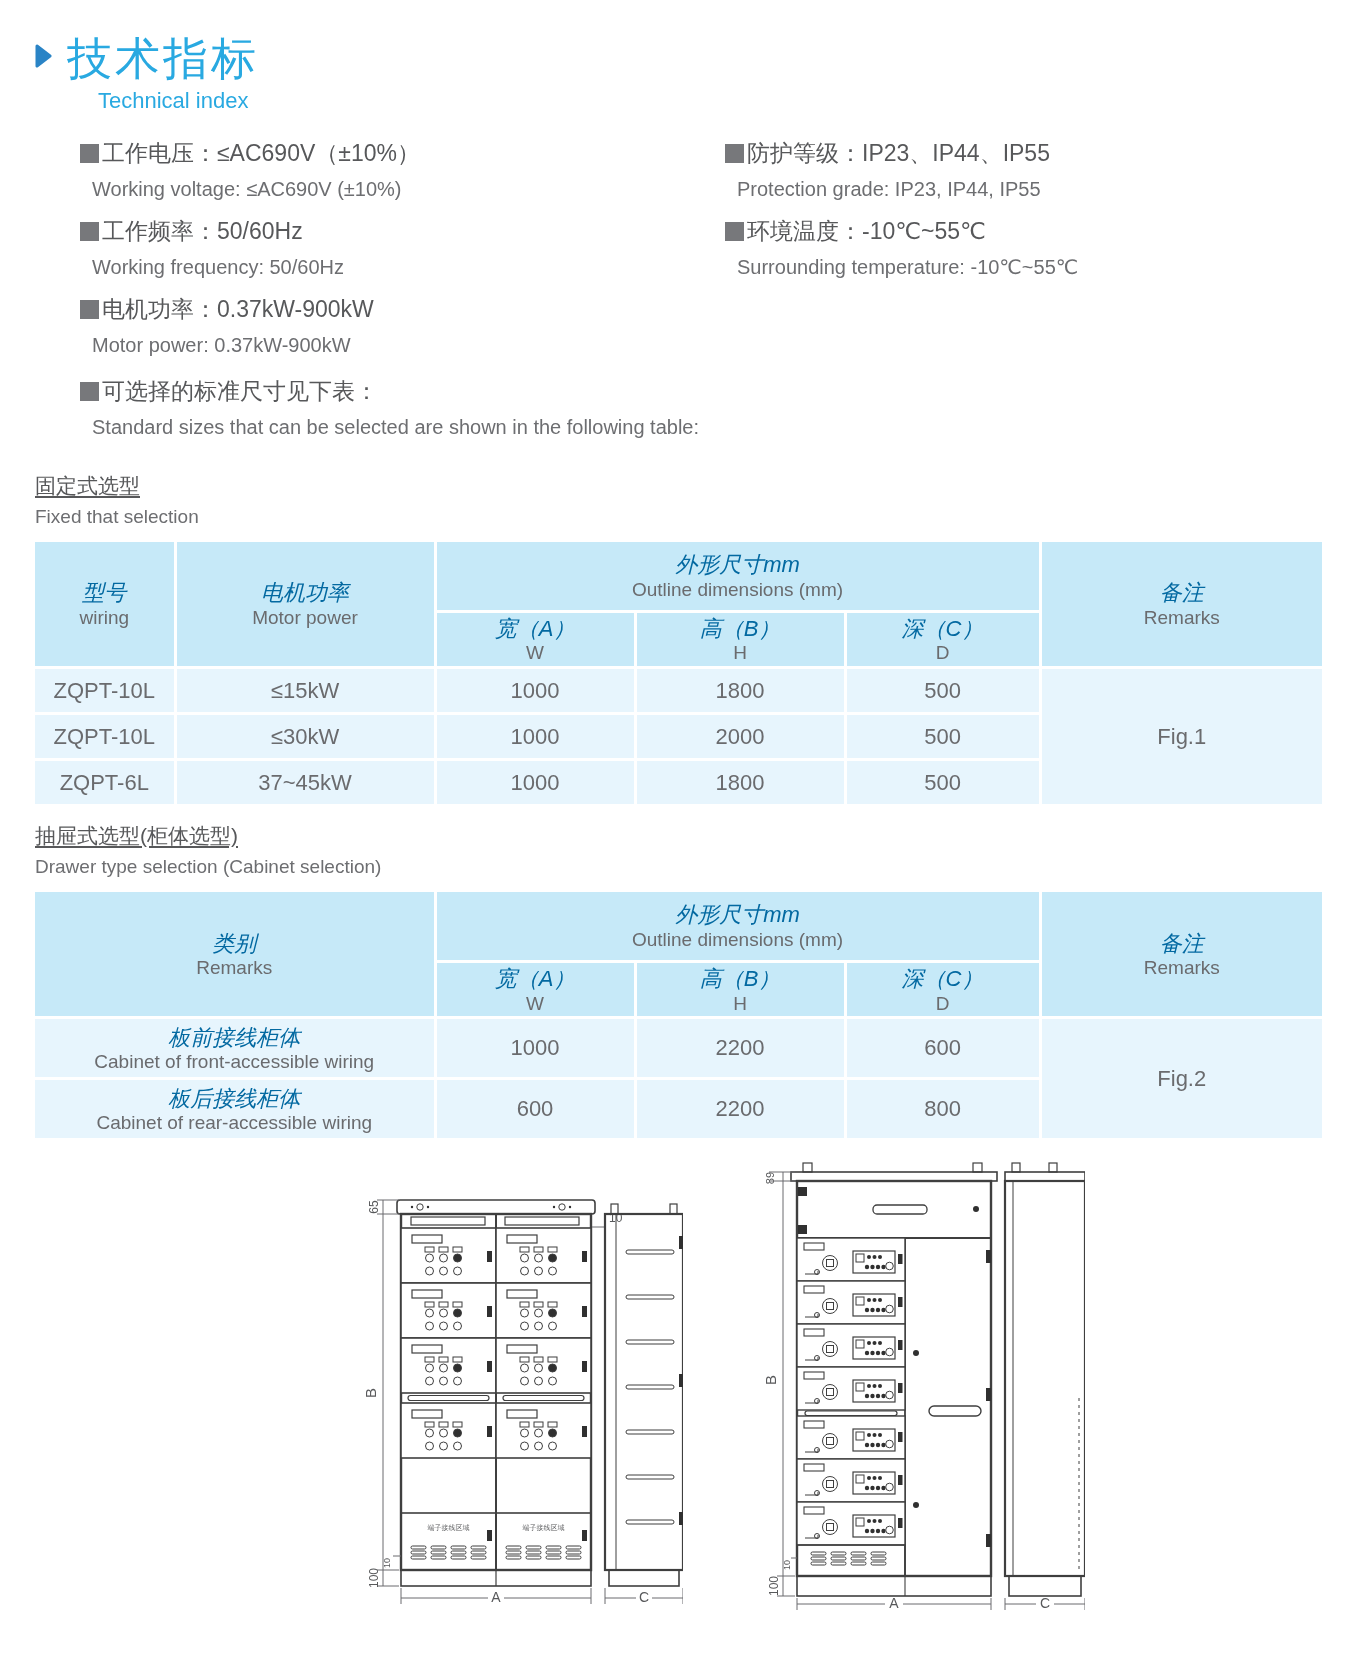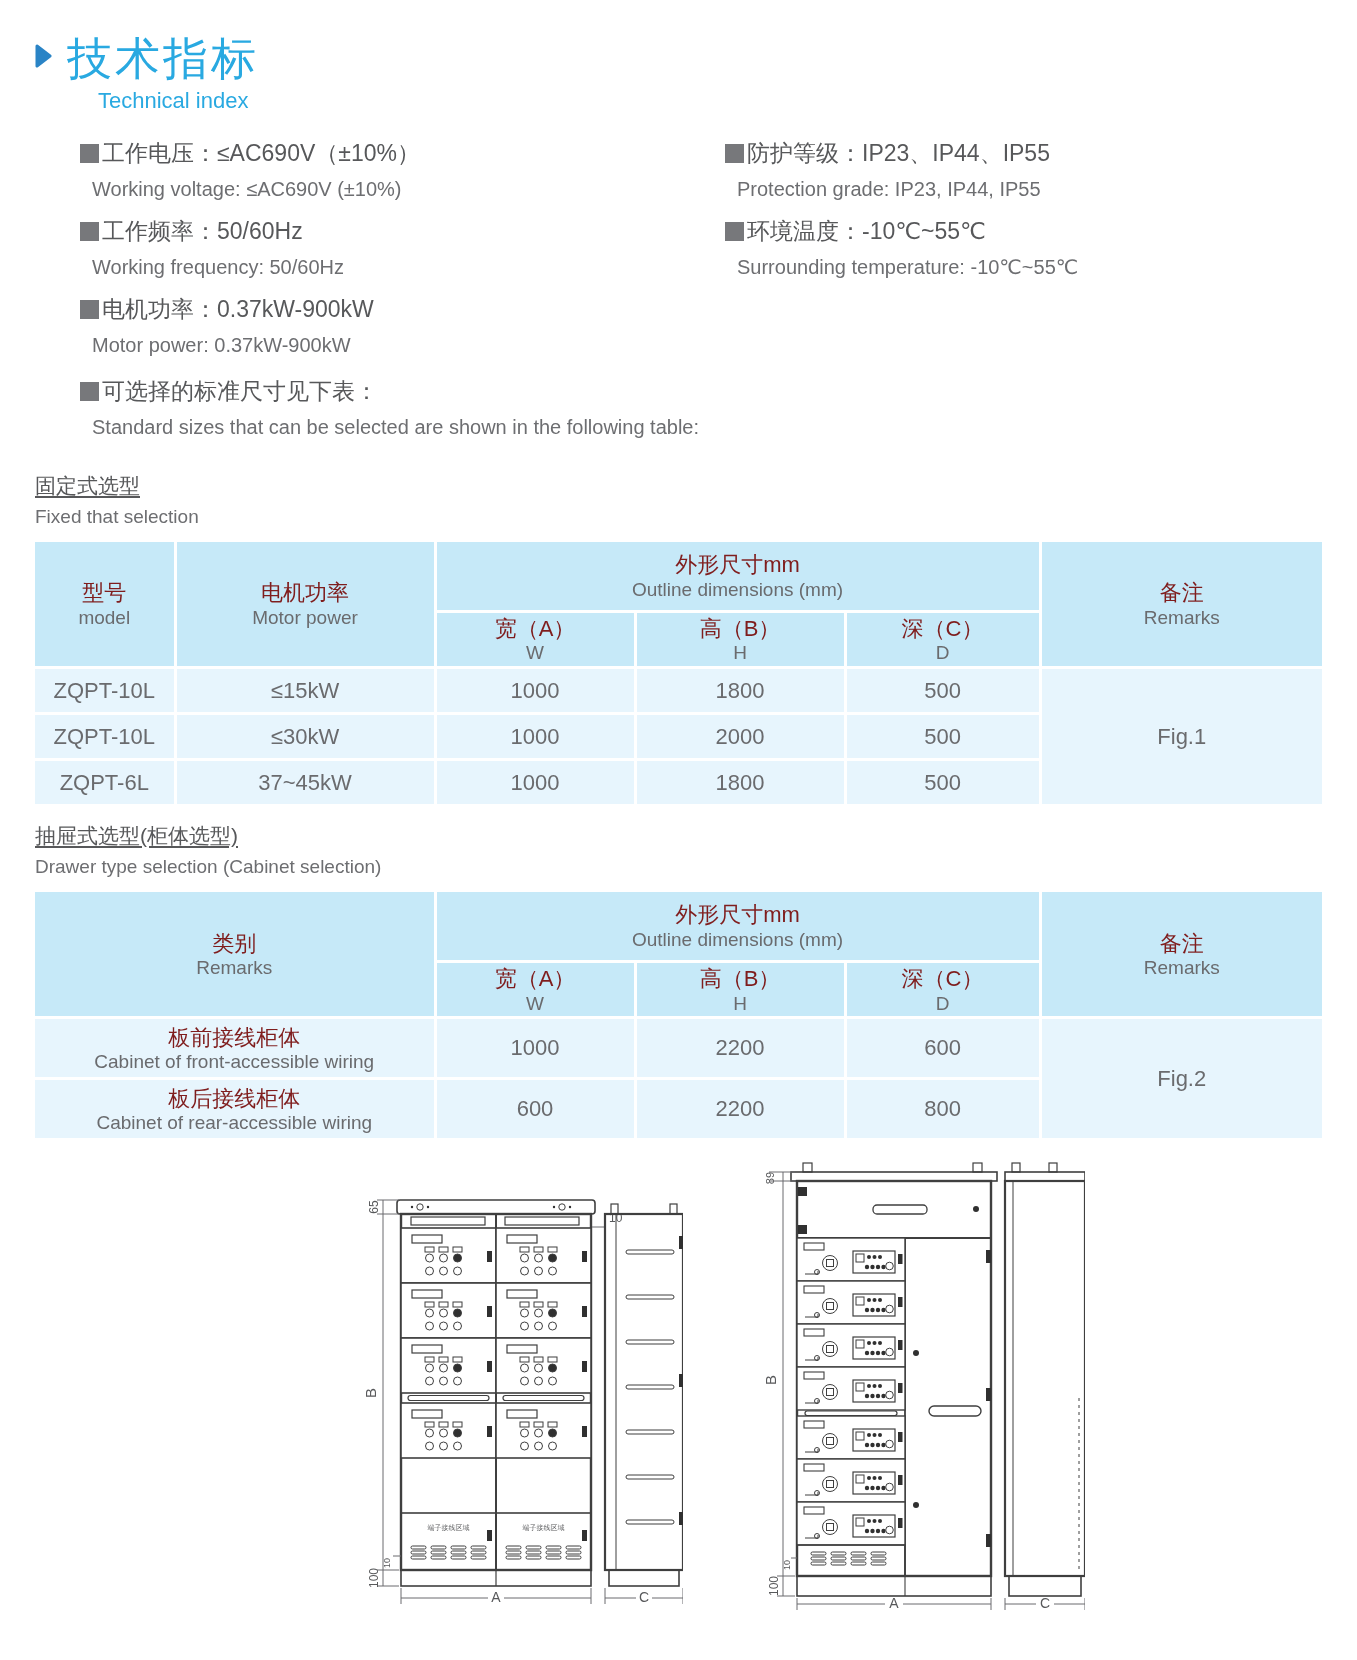--- a/index.html
+++ b/index.html
@@ -30,21 +30,21 @@
   .section-en{font-size:19px;color:#6d6e71;margin-top:6px;}
 
   
   table.spec-table{border-collapse:collapse;border-style:hidden;table-layout:fixed;width:1287px;margin-top:14px;}
   table.spec-table th,table.spec-table td{
     border:3px solid #fff;text-align:center;vertical-align:middle;padding:2px 4px;
     font-weight:400;
   }
   .hbg{background:#c6e9f8;}
   .rbg{background:#e7f5fd;}
-  .cell-cn{font-size:22px;color:#7f1d1d;line-height:1.25;}
+  .cell-cn{font-size:22px;color:#0369a1;line-height:1.25;font-style:italic;}
   .cell-en{font-size:19px;color:#6a6b6e;line-height:1.15;}
   .cell-val{font-size:22px;color:#6a6b6e;}
   tr.hrow1 th{height:64px;}
   tr.hrow2 th{height:48px;}
   tr.brow td{height:39px;}
   tr.brow2 td{height:54px;}
 
   
   .note{margin-top:14px;}
   .note-cn{font-size:20px;color:#57585a;}
@@ -128,21 +128,21 @@
         <col style="width:260px">
         <col style="width:200px">
         <col style="width:210px">
         <col style="width:195px">
         <col style="width:282px">
       </colgroup>
     <tbody>
         <tr class="hrow1">
       <th class="hbg" rowspan="2">
         <div class="cell-cn">型号</div>
-        <div class="cell-en">model</div>
+        <div class="cell-en">wiring</div>
       </th>
       <th class="hbg" rowspan="2">
         <div class="cell-cn">电机功率</div>
         <div class="cell-en">Motor power</div>
       </th>
       <th class="hbg" colspan="3">
         <div class="cell-cn">外形尺寸mm</div>
         <div class="cell-en">Outline dimensions (mm)</div>
       </th>
       <th class="hbg" rowspan="2">

